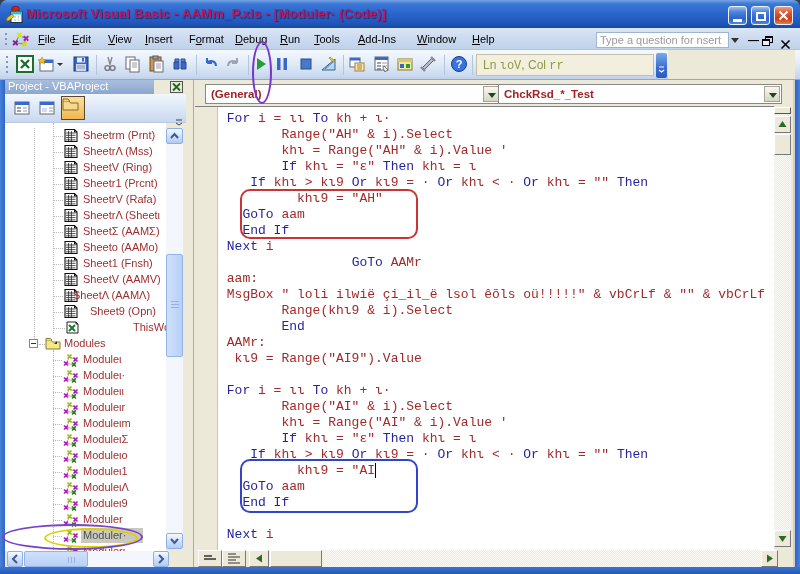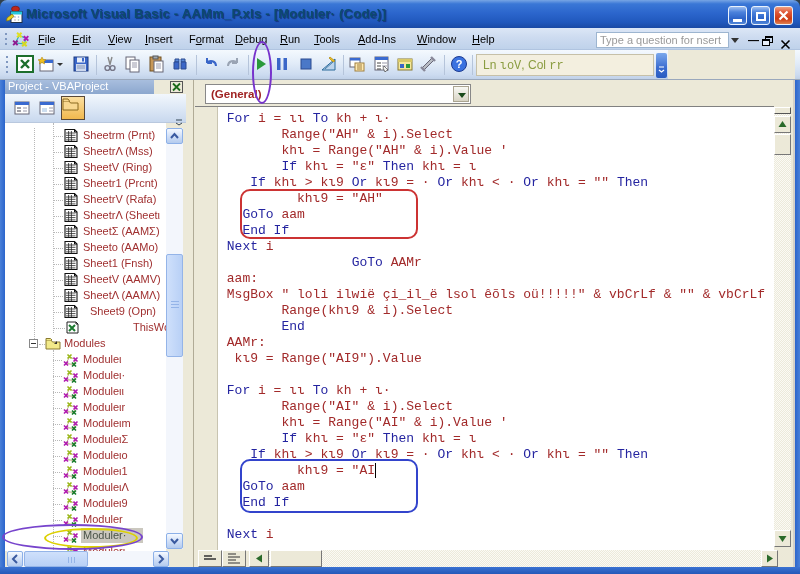--- a/index.html
+++ b/index.html
@@ -2,21 +2,21 @@
 <html><head><meta charset="utf-8">
 <style>
 *{margin:0;padding:0;box-sizing:border-box;}
 html,body{width:800px;height:574px;overflow:hidden;}
 body{font-family:"Liberation Sans",sans-serif;background:#d4d0c8;position:relative;}
 .abs{position:absolute;}
 
 #titlebar{left:0;top:0;width:800px;height:28px;
  background:linear-gradient(#77a5e4 0%,#3a77d6 14%,#2b65cc 48%,#2058bc 80%,#1a4aa4 100%);
  border-radius:7px 7px 0 0;}
-#titletext{left:26px;top:6px;color:#0c4a6e;font-weight:bold;font-size:13px;letter-spacing:0.25px;text-shadow:1px 1px 1px #15337a;}
+#titletext{left:26px;top:6px;color:#be185d;font-weight:bold;font-size:13px;letter-spacing:0.25px;text-shadow:1px 1px 1px #15337a;}
 .tbtn{top:6px;width:19px;height:19px;border-radius:3px;border:1px solid #eaf2fc;
  background:linear-gradient(#9dbef0 0%,#4c82dc 30%,#2c63c8 70%,#5287d8 100%);color:#fff;}
 #btnclose{background:linear-gradient(#f0a080 0%,#e0593a 30%,#cc3a12 70%,#e08050 100%);}
 
 #menubar{left:0;top:28px;width:800px;height:22px;
  background:linear-gradient(#dce7f6 0%,#cddbf0 45%,#bfd2ea 100%);
  border-bottom:1px solid #b0c4e0;font-size:11px;color:#111;}
 .mi{position:absolute;top:33px;font-size:11px;color:#000;}
 u{text-decoration:underline;}
 #qbox{left:596px;top:32px;width:133px;height:16px;background:#fff;border:1px solid #9db5d0;color:#9a9a9a;font-size:11px;padding:1px 3px;}
@@ -372,21 +372,21 @@
         <span class="lbl" style="left:78px;">SheetV (AAMV)</span>
       </div>
 <div class="trow" style="top:165px;">
         <span class="abs" style="left:48px;top:8px;width:10px;height:1px;border-top:1px dotted #b8b8b8;"></span>
         <span class="abs" style="left:59px;top:1px;"><svg width="14" height="13" viewBox="0 0 14 13">
             <path d="M1 .5h9.5L13 3v9.5H1z" fill="#fff" stroke="#111" stroke-width="1.1"></path>
             <path d="M10.5 .5V3H13" fill="none" stroke="#111" stroke-width="1"></path>
             <path d="M2 4h9.5M2 6.3h9.5M2 8.6h9.5M2 10.9h9.5" stroke="#222" stroke-width="0.8"></path>
             <path d="M4.6 2v10M7.4 2v10" stroke="#222" stroke-width="0.8"></path>
           </svg></span>
-        <span class="lbl" style="left:78px;">SheetΛ (AAMΛ)</span>
+        <span class="lbl" style="left:68px;">SheetΛ (AAMΛ)</span>
       </div>
 <div class="trow" style="top:181px;">
         <span class="abs" style="left:48px;top:8px;width:10px;height:1px;border-top:1px dotted #b8b8b8;"></span>
         <span class="abs" style="left:59px;top:1px;"><svg width="14" height="13" viewBox="0 0 14 13">
             <path d="M1 .5h9.5L13 3v9.5H1z" fill="#fff" stroke="#111" stroke-width="1.1"></path>
             <path d="M10.5 .5V3H13" fill="none" stroke="#111" stroke-width="1"></path>
             <path d="M2 4h9.5M2 6.3h9.5M2 8.6h9.5M2 10.9h9.5" stroke="#222" stroke-width="0.8"></path>
             <path d="M4.6 2v10M7.4 2v10" stroke="#222" stroke-width="0.8"></path>
           </svg></span>
         <span class="lbl" style="left:78px;margin-left:7px;">Sheet9 (Opn)</span>
@@ -578,22 +578,26 @@
 <div class="abs" style="left:46px;top:5px;width:1px;height:6px;background:#94b4e8;"></div>
 <div class="abs" style="left:49px;top:5px;width:1px;height:6px;background:#94b4e8;"></div>
       </div>
 <div class="abs xsbtn" style="left:146px;top:0;width:16px;height:16px;"><svg width="14" height="14">
           <path d="M5 3l4 4-4 4" fill="none" stroke="#3a5aa0" stroke-width="2"></path>
         </svg></div>
 </div>
 </div>
 
 <div class="abs" id="cpane">
-<div class="abs combo" style="left:11px;width:266px;">
+<div class="abs combo" style="left:11px;width:296px;">
       <span class="ct">(General)</span>
+      <span class="cbtn"></span>
+    </div>
+<div class="abs combo" style="left:304px;width:284px;">
+      <span class="ct">ChckRsd_*_Test</span>
       <span class="cbtn"></span>
     </div>
 <div class="abs" id="codearea"></div>
 <div class="abs" id="marginbar"></div>
 <pre class="abs" id="codetext"> <span class="kw">For</span> i = ιι <span class="kw">To</span> kh + ι·
         Range("AH" &amp; i).Select
         khι = Range("AH" &amp; i).Value '
         <span class="kw">If</span> khι = "ε" <span class="kw">Then</span> khι = ι
     <span class="kw">If</span> khι &gt; kι9 <span class="kw">Or</span> kι9 = · <span class="kw">Or</span> khι &lt; · <span class="kw">Or</span> khι = "" <span class="kw">Then</span>
           khι9 = "AH"

